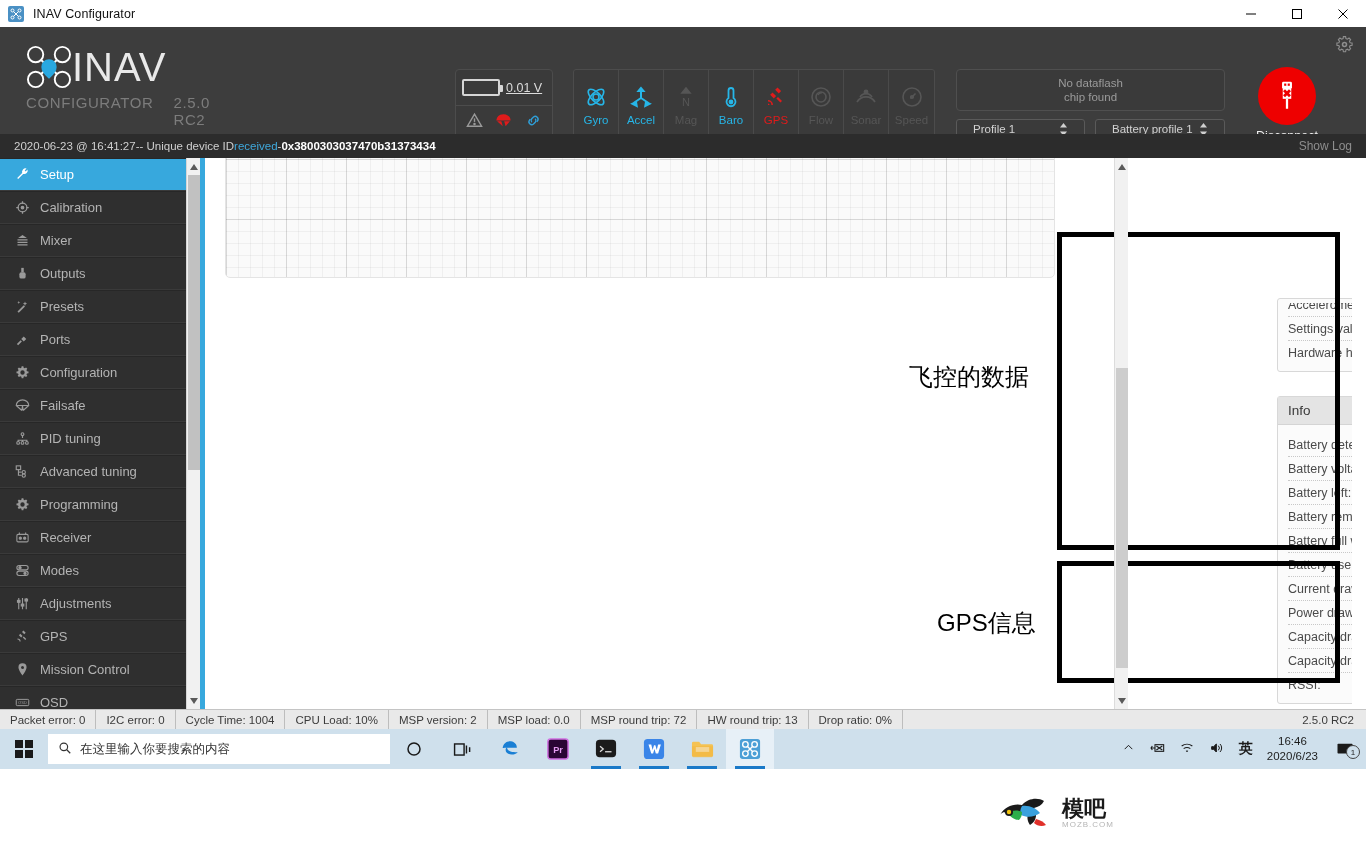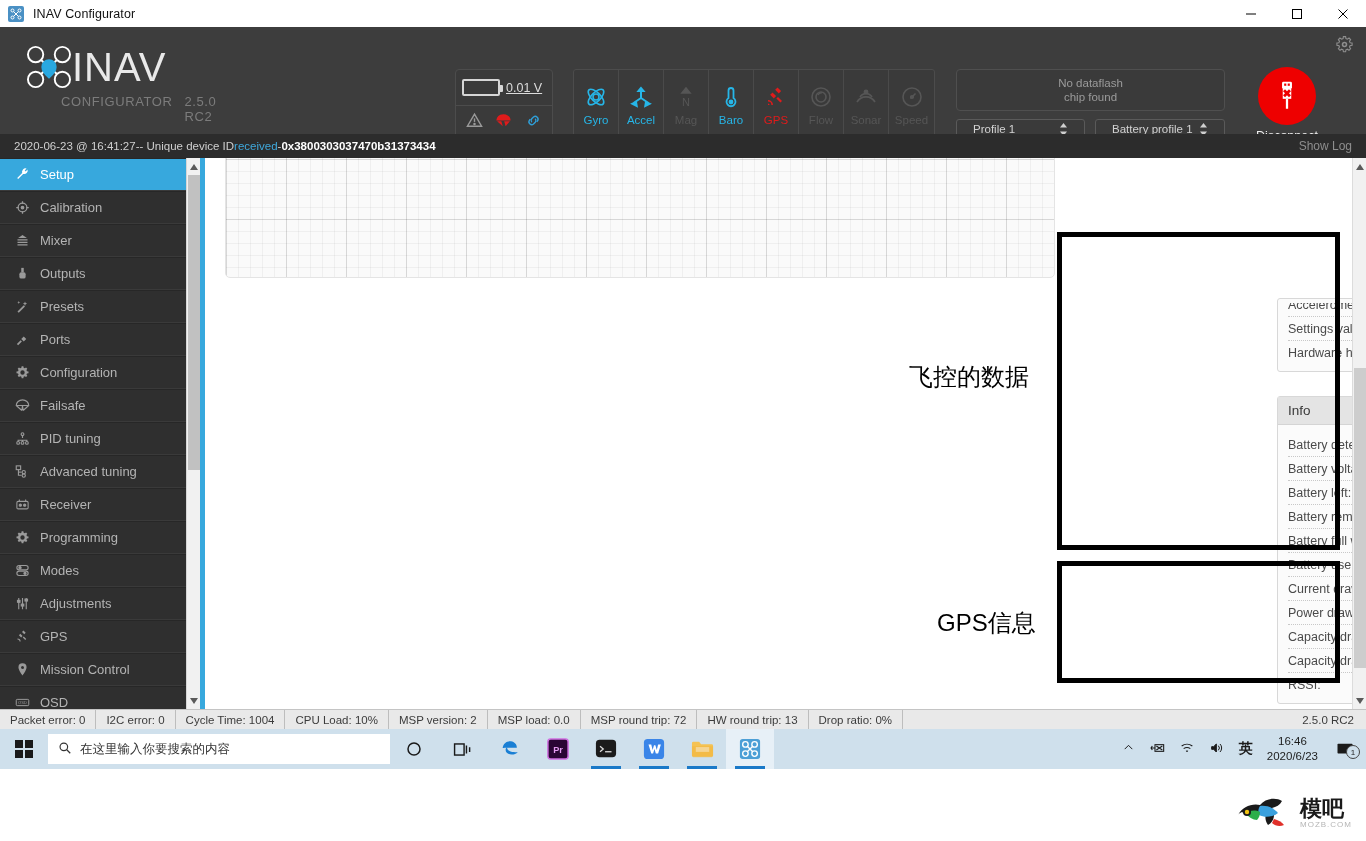--- a/index.html
+++ b/index.html
@@ -2,21 +2,21 @@
 <html><head>
 <meta charset="utf-8">
 <style>
   * { box-sizing: border-box; margin: 0; padding: 0; }
   html, body {
     width: 1366px; height: 841px;
     font-family: "Liberation Sans", sans-serif;
     overflow: hidden;
     background: #ffffff;
   }
-  #app { position: relative; width: 1366px; height: 841px; }
+  #app { position: relative; width: 1128px; height: 841px; }
 
   
   .titlebar {
     position: absolute; top: 0; left: 0; width: 1366px; height: 27px;
     background: #ffffff; display: flex; align-items: center;
     border-bottom: 0;
   }
   .tb-icon {
     width: 16px; height: 16px; margin-left: 8px; margin-right: 9px;
     background: #4a90c4; border-radius: 2px; position: relative;
@@ -38,22 +38,22 @@
   }
   .logo-wrap {
     position: absolute; left: 26px; top: 18px; width: 220px;
   }
   .logo-row { display: flex; align-items: center; }
   .logo-text {
     font-size: 40px; color: #e9e9e9; letter-spacing: 1px;
     font-weight: 300; line-height: 1;
   }
   .logo-sub {
-    margin-top: 5px; font-size: 13px; color: #7c7c7c;
-    letter-spacing: .6px; display: flex; gap: 12px; margin-left: 35px;
+    margin-top: 5px; font-size: 15px; color: #7c7c7c;
+    letter-spacing: .6px; display: flex; gap: 20px;
   }
 
   .batt-box {
     position: absolute; left: 455px; top: 42px; width: 98px; height: 70px;
     border: 1px solid #4c4c4c; border-radius: 4px; background: #3a3a3a;
   }
   .batt-top { height: 36px; display: flex; align-items: center; padding: 0 6px; gap: 6px;
     border-bottom: 1px solid #4c4c4c; }
   .batt-shape { width: 38px; height: 17px; border: 2px solid #d6d6d6; border-radius: 2px; position: relative; }
   .batt-shape:after { content: ""; position: absolute; right: -5px; top: 4px; width: 3px; height: 7px;
@@ -571,37 +571,37 @@
             <path d="M5.5 13 h5"></path>
             <circle cx="14" cy="13" r="2.6"></circle>
             <circle cx="14" cy="18.5" r="2.6"></circle>
           </svg>
       </span>
       <span>Advanced tuning</span>
     </div>
 
     <div class="nav-item">
       <span class="nicon">
+        <svg width="15" height="15" viewBox="0 0 24 24" fill="currentColor">
+            <path d="M10.6 2 h2.8 l.4 2.5 l1.8 .8 l2.1 -1.4 l2 2 l-1.4 2.1 l.8 1.8 l2.5 .4 v2.8 l-2.5 .4 l-.8 1.8 l1.4 2.1 l-2 2 l-2.1 -1.4 l-1.8 .8 l-.4 2.5 h-2.8 l-.4 -2.5 l-1.8 -.8 l-2.1 1.4 l-2 -2 l1.4 -2.1 l-.8 -1.8 l-2.5 -.4 v-2.8 l2.5 -.4 l.8 -1.8 l-1.4 -2.1 l2 -2 l2.1 1.4 l1.8 -.8 z M12 8.5 a3.5 3.5 0 1 0 0 7 a3.5 3.5 0 0 0 0 -7 z"></path>
+          </svg>
+      </span>
+      <span>Programming</span>
+    </div>
+
+    <div class="nav-item">
+      <span class="nicon">
         <svg width="15" height="15" viewBox="0 0 24 24" fill="none" stroke="currentColor" stroke-width="1.7">
             <rect x="3" y="7" width="18" height="12" rx="2"></rect>
             <circle cx="8.5" cy="13" r="1.8" fill="currentColor"></circle>
             <circle cx="15.5" cy="13" r="1.8" fill="currentColor"></circle>
             <path d="M7 7 V4 M17 7 V4"></path>
           </svg>
       </span>
       <span>Receiver</span>
-    </div>
-
-    <div class="nav-item">
-      <span class="nicon">
-        <svg width="15" height="15" viewBox="0 0 24 24" fill="currentColor">
-            <path d="M10.6 2 h2.8 l.4 2.5 l1.8 .8 l2.1 -1.4 l2 2 l-1.4 2.1 l.8 1.8 l2.5 .4 v2.8 l-2.5 .4 l-.8 1.8 l1.4 2.1 l-2 2 l-2.1 -1.4 l-1.8 .8 l-.4 2.5 h-2.8 l-.4 -2.5 l-1.8 -.8 l-2.1 1.4 l-2 -2 l1.4 -2.1 l-.8 -1.8 l-2.5 -.4 v-2.8 l2.5 -.4 l.8 -1.8 l-1.4 -2.1 l2 -2 l2.1 1.4 l1.8 -.8 z M12 8.5 a3.5 3.5 0 1 0 0 7 a3.5 3.5 0 0 0 0 -7 z"></path>
-          </svg>
-      </span>
-      <span>Programming</span>
     </div>
 
     <div class="nav-item">
       <span class="nicon">
         <svg width="15" height="15" viewBox="0 0 24 24" fill="none" stroke="currentColor" stroke-width="1.8">
             <rect x="3" y="4" width="18" height="7" rx="3.5"></rect>
             <circle cx="8" cy="7.5" r="1.8" fill="currentColor"></circle>
             <rect x="3" y="13" width="18" height="7" rx="3.5"></rect>
             <circle cx="16" cy="16.5" r="1.8" fill="currentColor"></circle>
           </svg>

